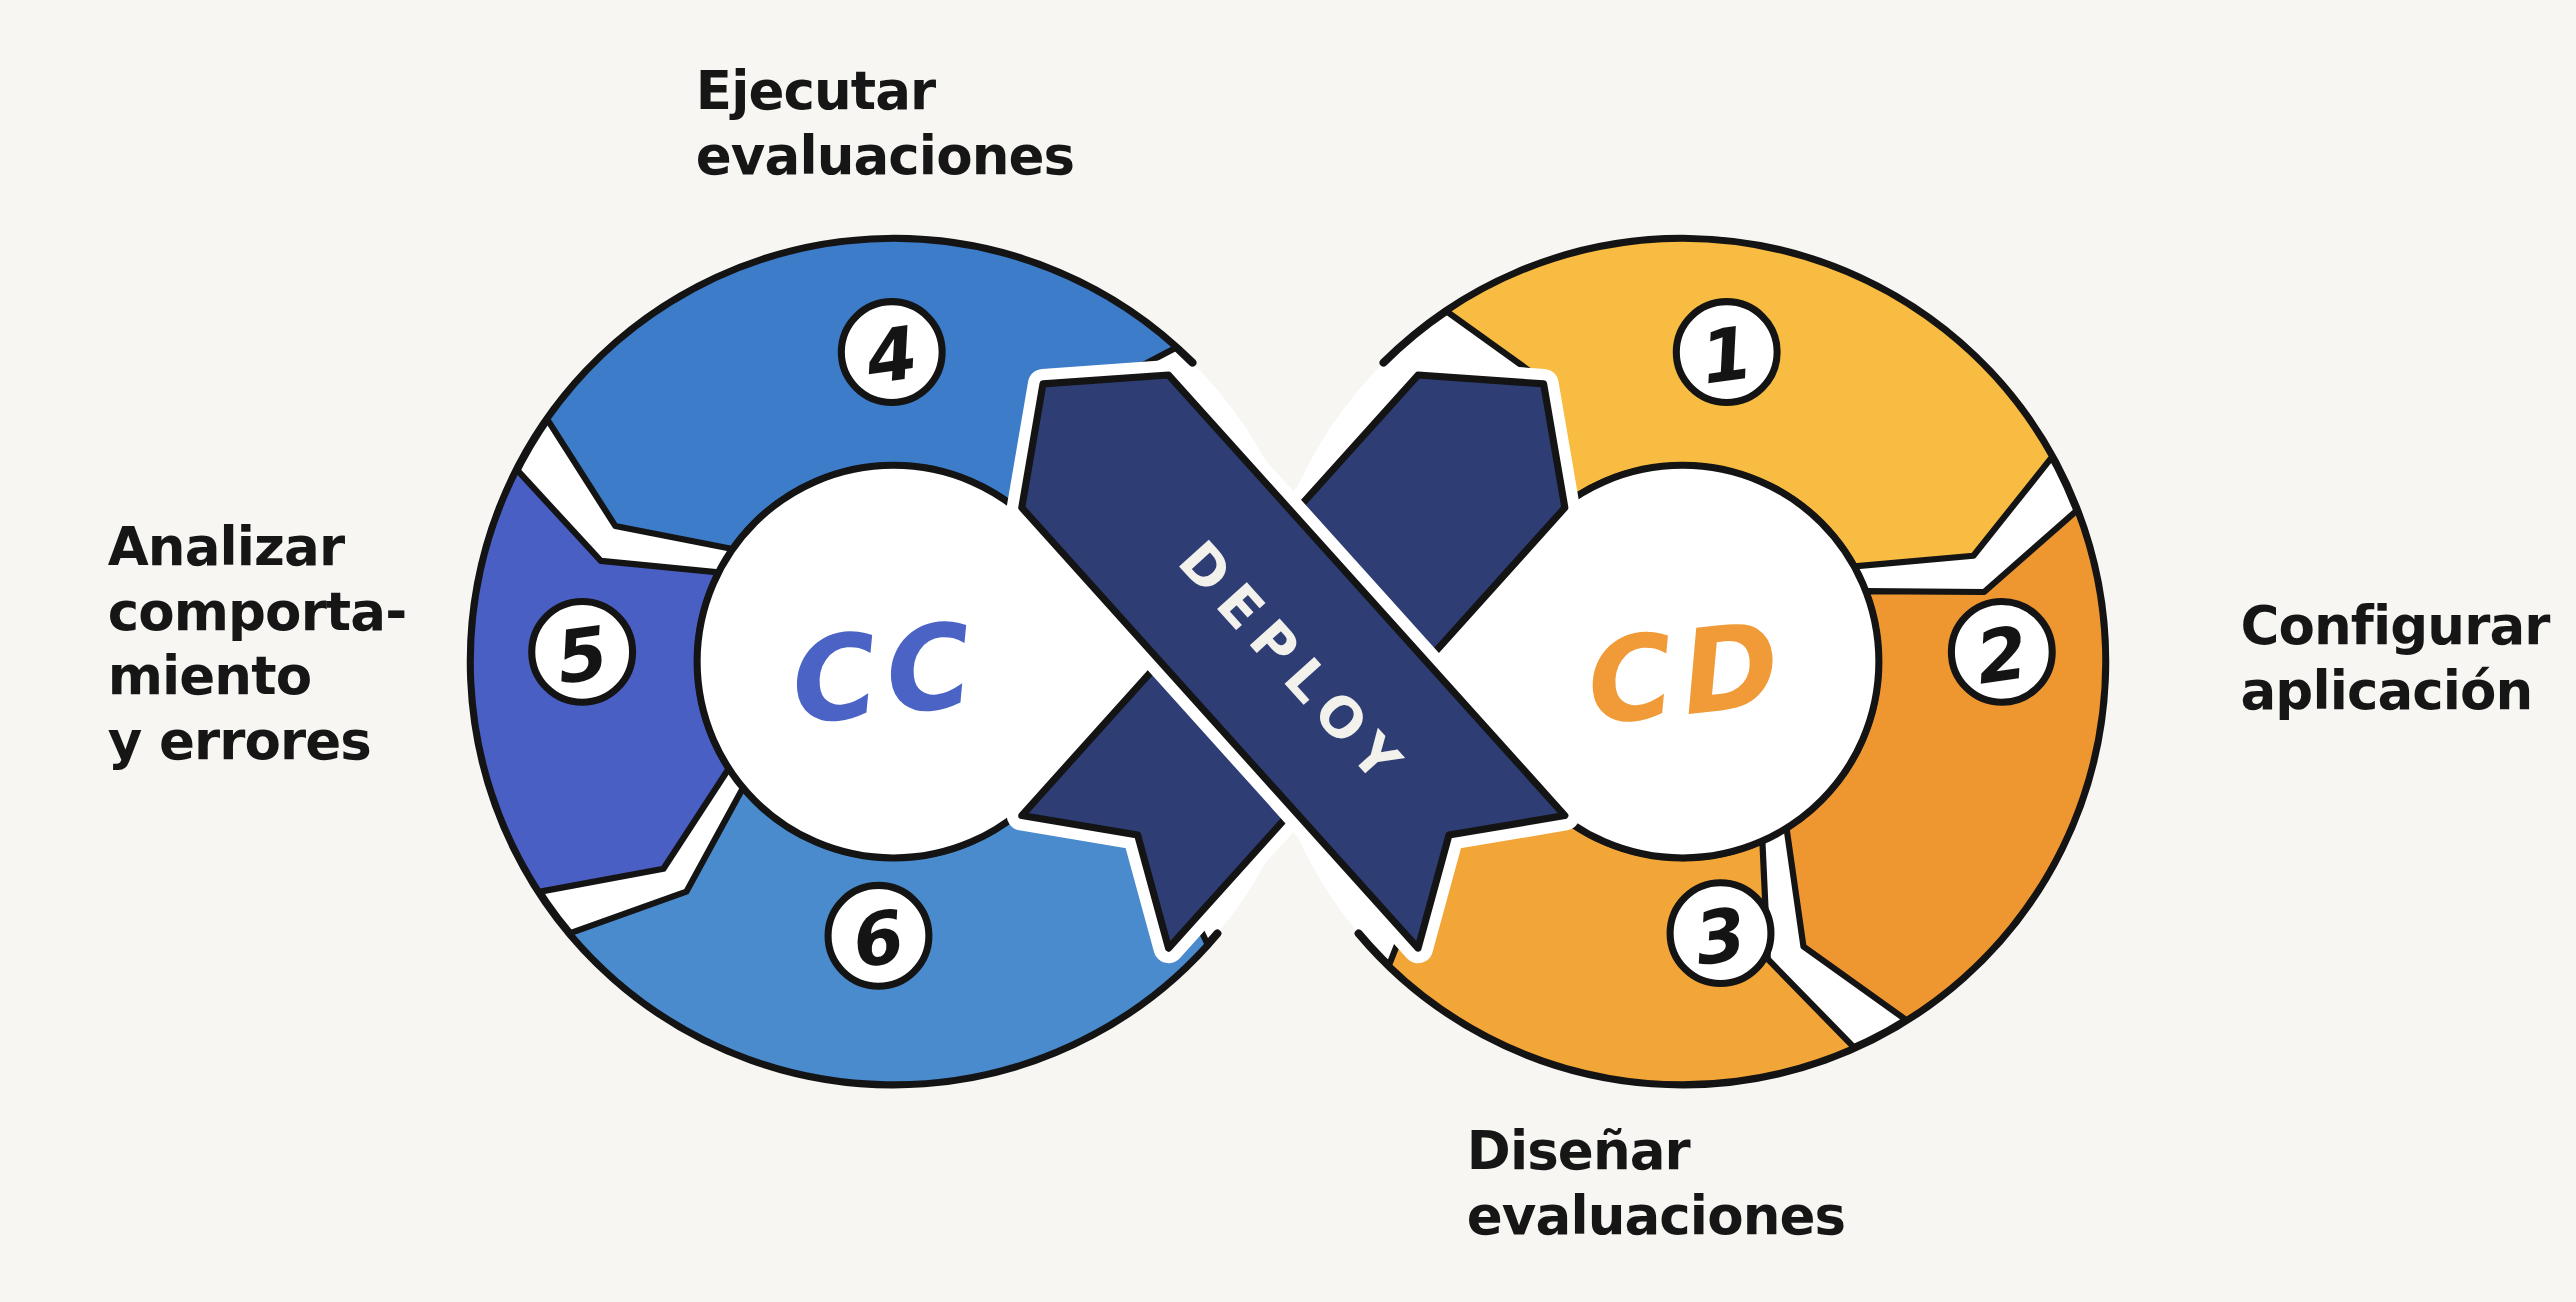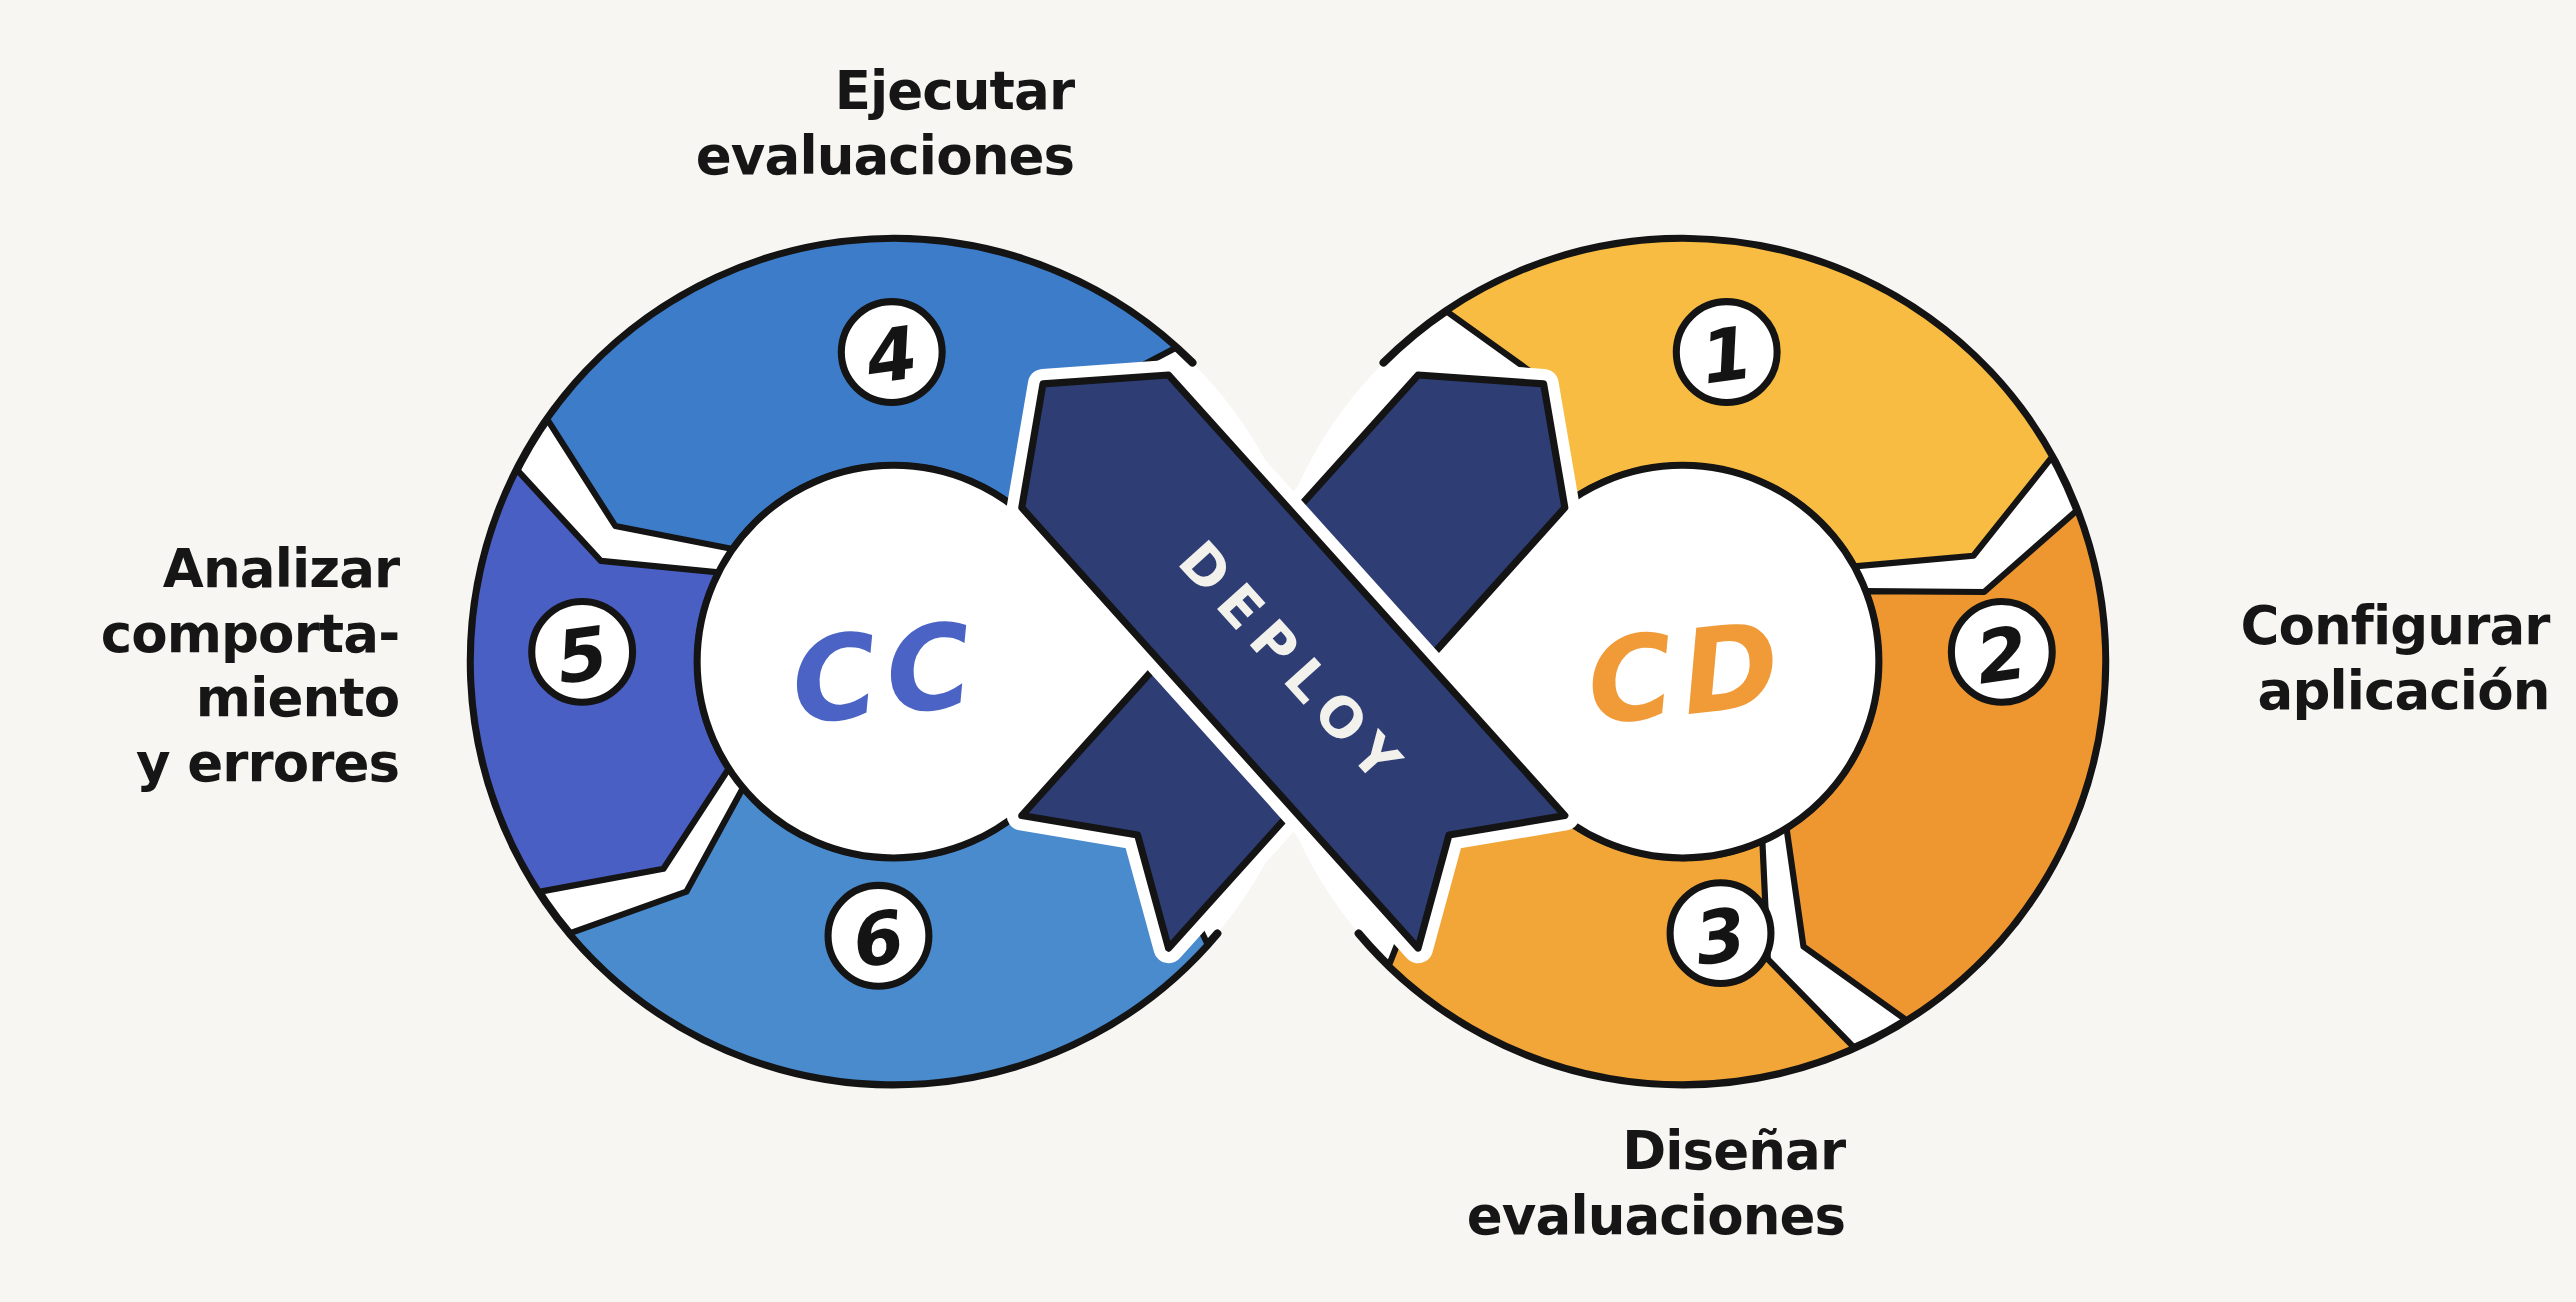--- a/index.html
+++ b/index.html
@@ -8,30 +8,30 @@
     background:#f7f6f2;
     font-family:"DejaVu Sans","Liberation Sans",sans-serif;
     overflow:hidden;
   }
   #stage{position:relative;width:2576px;height:1302px;}
   #figure{position:absolute;left:0;top:0;width:100%;height:100%;}
   .caption{
     position:absolute;
     transform:translate(-50%,-50%);
     white-space:pre-line;
-    text-align:right;
+    text-align:left;
     font-weight:700;
     font-size:53px;
     line-height:1.22;
     letter-spacing:-0.9px;
     color:#161616;
   }
   .cap-top-left   {left:885px;top:124px;}
   .cap-top-right  {left:1716px;top:124px;}
-  .cap-left       {left:250px; top:644px;margin-top:22px;}
+  .cap-left       {left:257px; top:644px;}
   .cap-right      {left:2371px;top:659px;margin-left:24px;}
   .cap-bottom-left{left:854px; top:1185px;}
   .cap-bottom-right{left:1656px;top:1184px;}
   .loop-label{
     font-weight:700;font-style:italic;font-size:132px;letter-spacing:10px;
   }
   .deploy-label{
     font-weight:700;font-size:62px;letter-spacing:13px;
   }
   .badge-num{

